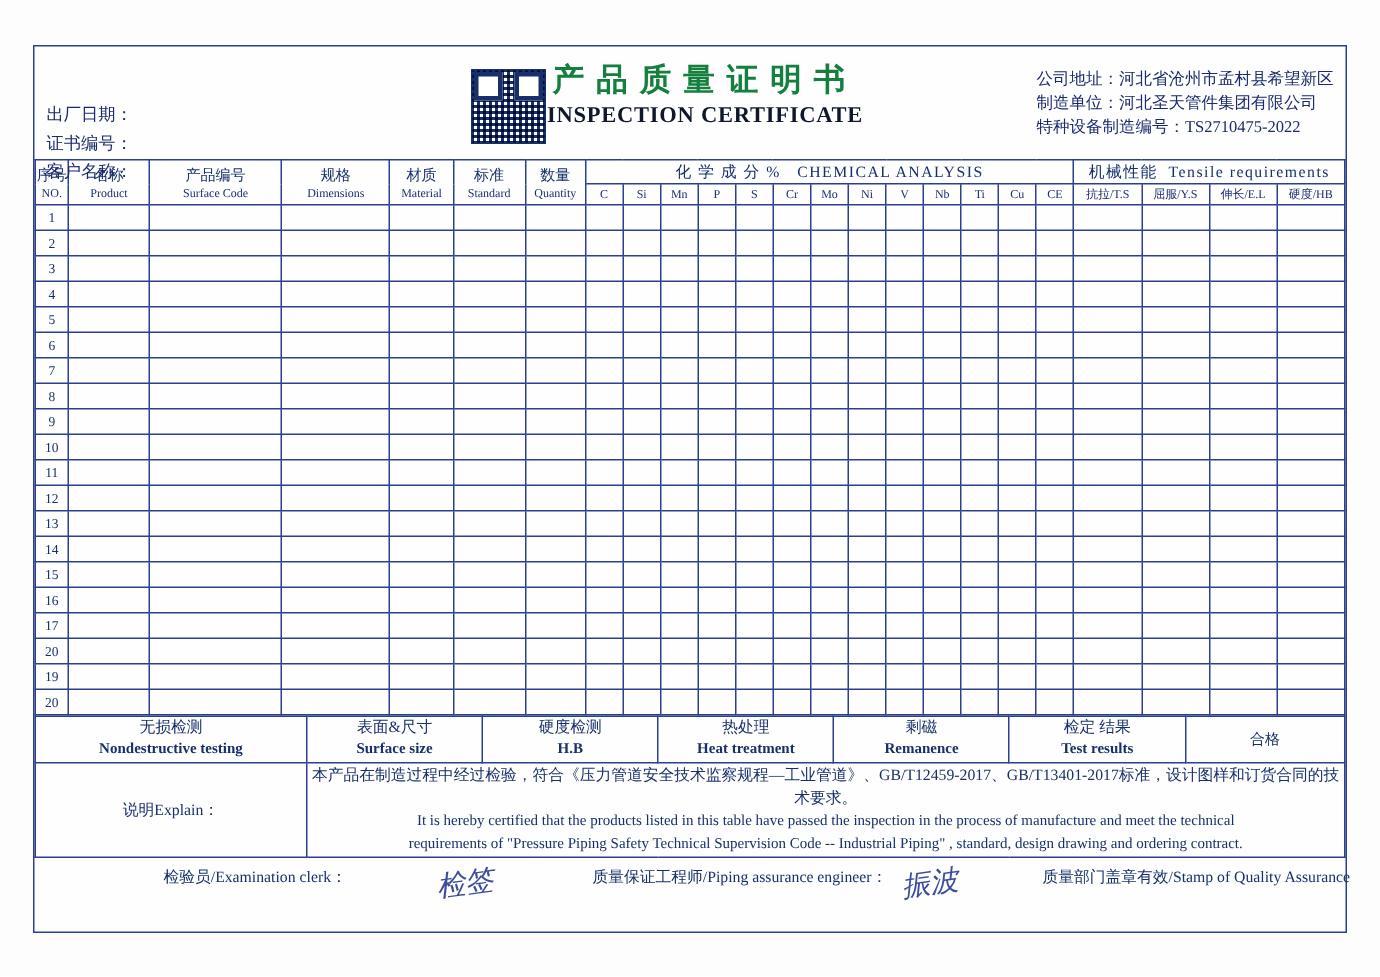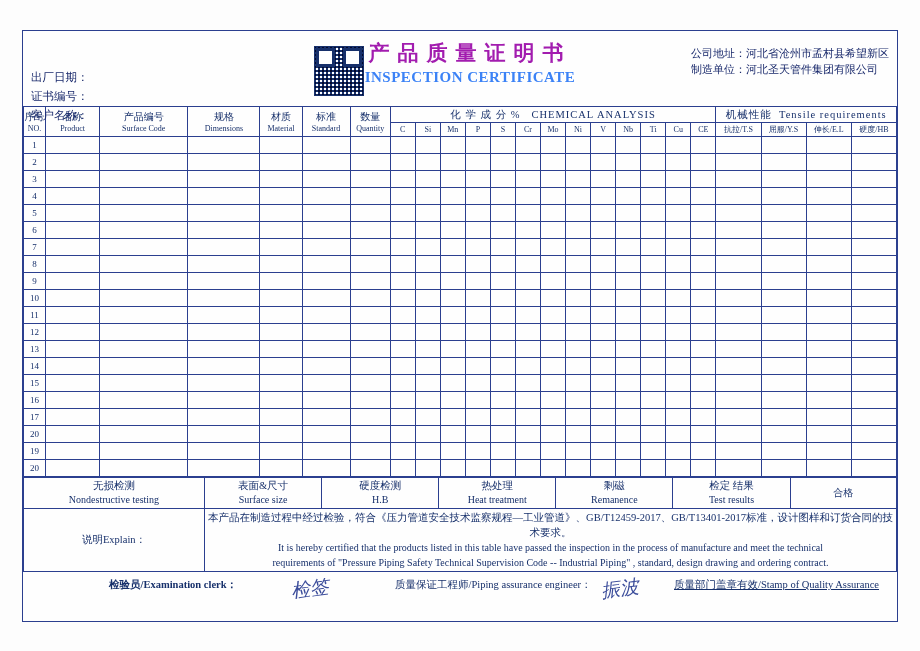--- a/index.html
+++ b/index.html
@@ -59,32 +59,32 @@
   .qr::before { left: 2px; top: 2px; }
   .qr::after { right: 2px; top: 2px; }
   .title-cn {
     position: absolute;
     left: 0; right: 0;
     top: 8px;
     text-align: center;
     font-size: 21px;
     font-weight: bold;
     letter-spacing: 8px;
-    color: #a21caf;
+    color: #15803d;
     padding-left: 20px;
   }
   .title-en {
     position: absolute;
     left: 0; right: 0;
     top: 38px;
     text-align: center;
     font-size: 15px;
     font-weight: bold;
     letter-spacing: 0.5px;
-    color: #3b82f6;
+    color: #0f172a;
     padding-left: 20px;
   }
   .left-fields {
     position: absolute;
     left: 8px;
     top: 8px;
     font-size: 11.5px;
     line-height: 19px;
     margin-top: 29px;
   }
@@ -130,21 +130,21 @@
     font-size: 10px;
   }
   table.bottom td {
     border: 1px solid #2b3f8f;
     text-align: center;
     vertical-align: middle;
     color: #17306b;
     padding: 1px 2px;
   }
   .b-cn { font-size: 10.5px; line-height: 14px; }
-  .b-en { font-size: 10px; line-height: 14px; }
+  .b-en { font-size: 10px; line-height: 14px; font-weight: bold; }
   .explain-label { font-size: 10.5px; }
   .explain-body {
     text-align: left;
     font-size: 10.5px;
     line-height: 15px;
     padding: 3px 6px;
   }
   .explain-body .en {
     font-family: "Liberation Serif", serif;
     font-size: 10px;
@@ -154,23 +154,23 @@
     position: relative;
     height: 44px;
     font-size: 10.5px;
     color: #17306b;
   }
   .sig-item {
     position: absolute;
     top: 6px;
     white-space: nowrap;
   }
-  .sig1 { left: 86px; font-weight: bold; }
+  .sig1 { left: 86px; }
   .sig2 { left: 372px; }
-  .sig3 { left: 651px; text-decoration: underline; }
+  .sig3 { left: 672px; }
   .scribble {
     position: absolute;
     font-family: "Liberation Serif", serif;
     color: #1b2f8a;
     font-style: italic;
     font-size: 19px;
     transform: rotate(-8deg);
     opacity: 0.85;
   }
   .scribble1 { left: 268px; top: 4px; }
@@ -201,20 +201,23 @@
         <div>证书编号：</div>
         <div>客户名称：</div>
       </div>
 
       <div class="right-fields">
         <div>
           <span class="rf-label">公司地址：</span><span>河北省沧州市孟村县希望新区</span>
         </div>
         <div>
           <span class="rf-label">制造单位：</span><span>河北圣天管件集团有限公司</span>
+        </div>
+        <div>
+          <span class="rf-label">特种设备制造编号：</span><span>TS2710475-2022</span>
         </div>
       </div>
     </div>
 
     <table class="main">
       <colgroup>
         <col style="width:22px">
         <col style="width:54px">
         <col style="width:88px">
         <col style="width:72px">

